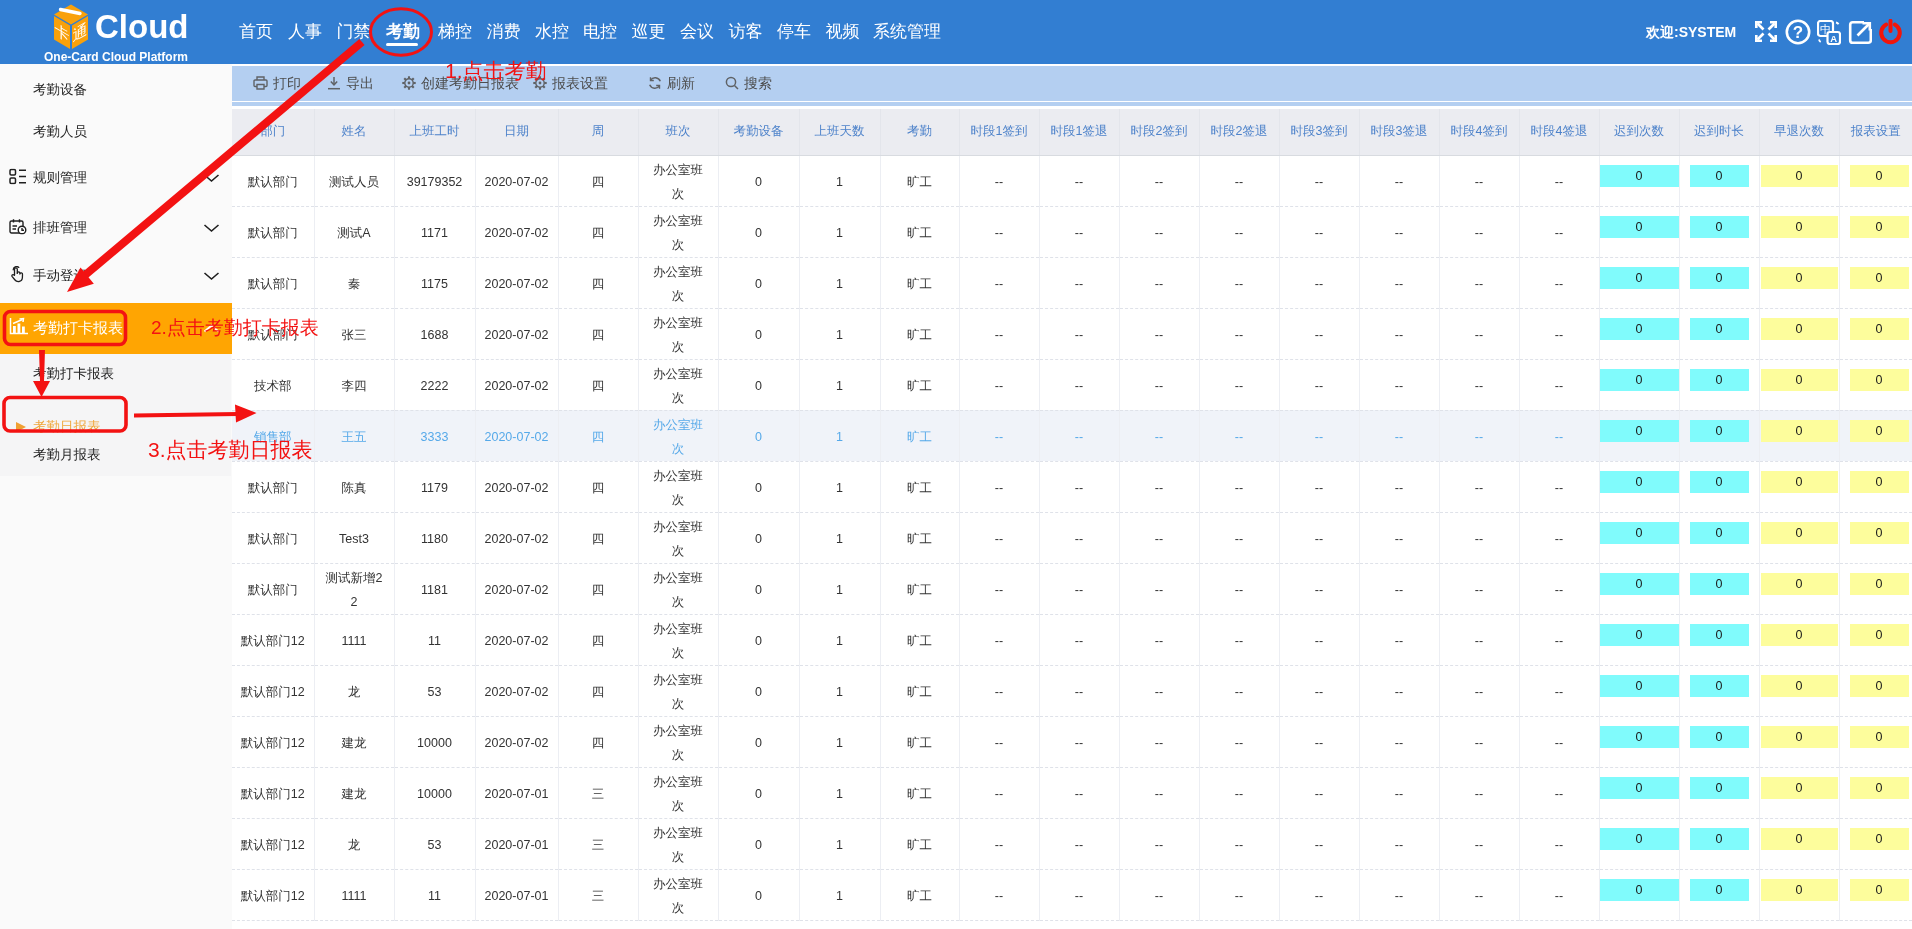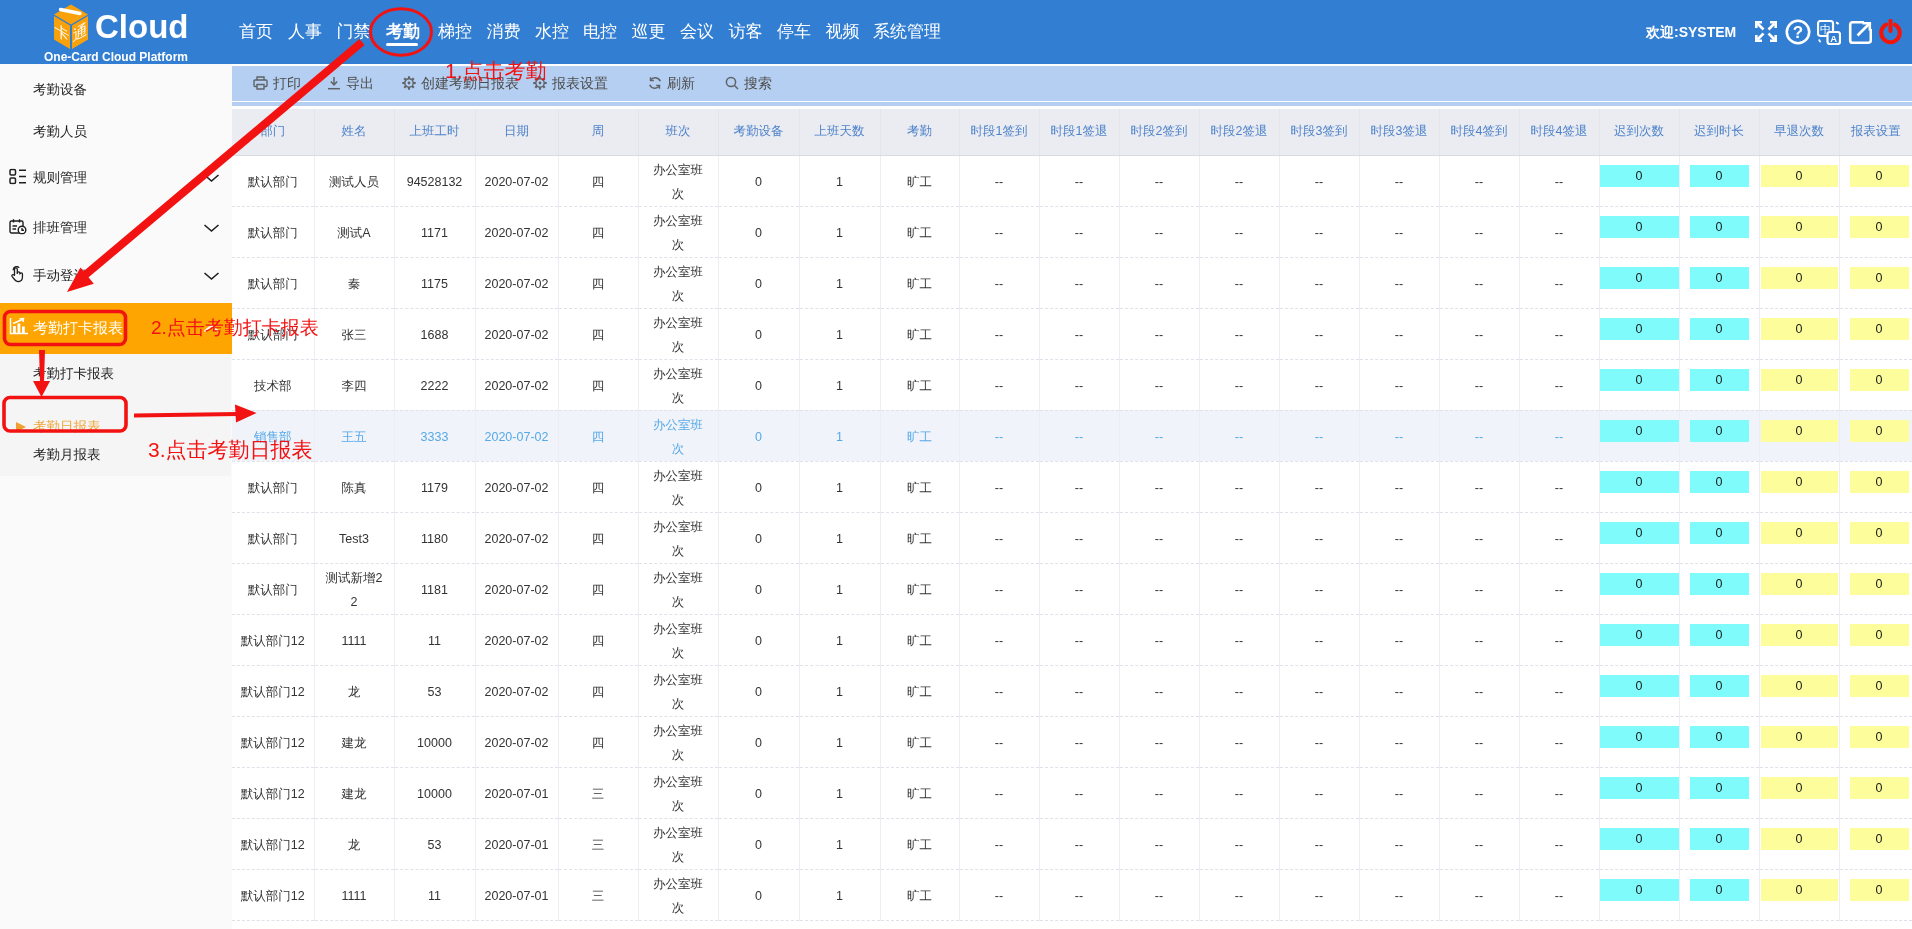--- a/index.html
+++ b/index.html
@@ -295,21 +295,21 @@
             <th>时段4签到</th>
             <th>时段4签退</th>
             <th>迟到次数</th>
             <th>迟到时长</th>
             <th>早退次数</th>
             <th>报表设置</th>
           </tr>
           <tr>
             <td>默认部门</td>
             <td>测试人员</td>
-            <td>94528132</td>
+            <td>39179352</td>
             <td>2020-07-02</td>
             <td>四</td>
             <td>办公室班<br>次</td>
             <td>0</td>
             <td>1</td>
             <td>旷工</td>
             <td>--</td>
             <td>--</td>
             <td>--</td>
             <td>--</td>

